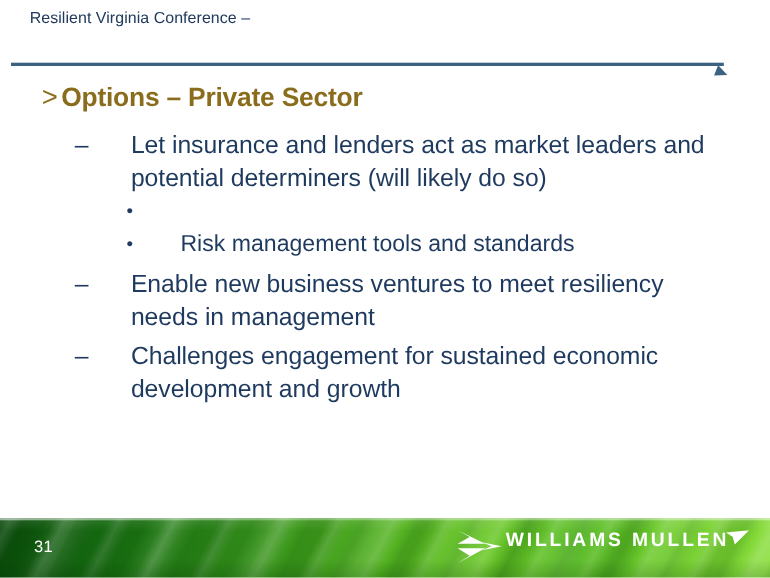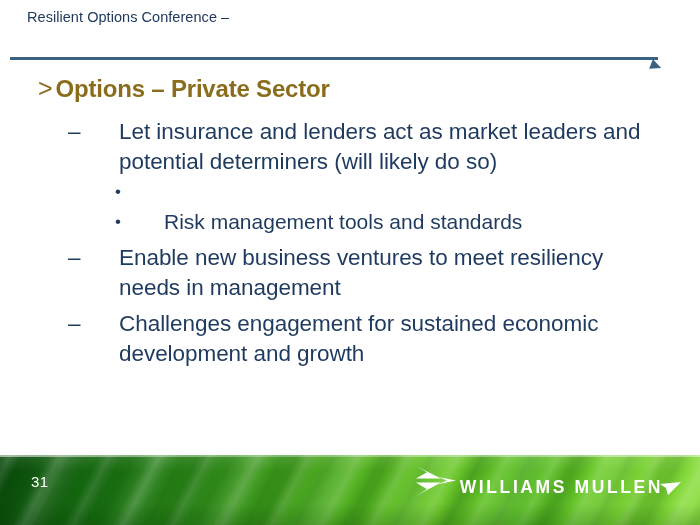--- a/index.html
+++ b/index.html
@@ -143,21 +143,21 @@
   .gap-after {
     margin-bottom: 7px;
   }
 
   
   .footer {
     position: absolute;
     left: 0;
     bottom: 0;
     width: 700px;
-    height: 70px;
+    height: 54px;
     overflow: hidden;
     background:
       
       repeating-linear-gradient(
         118deg,
         rgba(255,255,255,0.00) 0px,
         rgba(255,255,255,0.13) 9px,
         rgba(255,255,255,0.00) 20px,
         rgba(0,70,0,0.12) 30px,
         rgba(255,255,255,0.00) 44px
@@ -221,21 +221,21 @@
     letter-spacing: 0.3px;
   }
 
   
   .logo {
     position: absolute;
     right: 19px;
     top: 11px;
     z-index: 4;
     display: flex;
-    align-items: flex-end;
+    align-items: flex-start;
     height: 30px;
   }
   .logo-chevron {
     flex: 0 0 auto;
     width: 42px;
     height: 30px;
     margin-right: 4px;
     display: block;
   }
   .logo-word {
@@ -253,21 +253,21 @@
     margin-left: -3px;
     display: block;
   }
 </style>
 </head>
 <body>
 
 <div class="slide">
 
   <div class="header">
-    <div class="header-line">Resilient Options Conference –</div>
+    <div class="header-line">Resilient Virginia Conference –</div>
   </div>
 
   <div class="rule-wrap">
     <div class="rule-line"></div>
     <div class="rule-arrow"></div>
   </div>
 
   <div class="title-row">
     <span class="title-marker">&gt;</span>
     <span class="title-text">Options – Private Sector</span>

